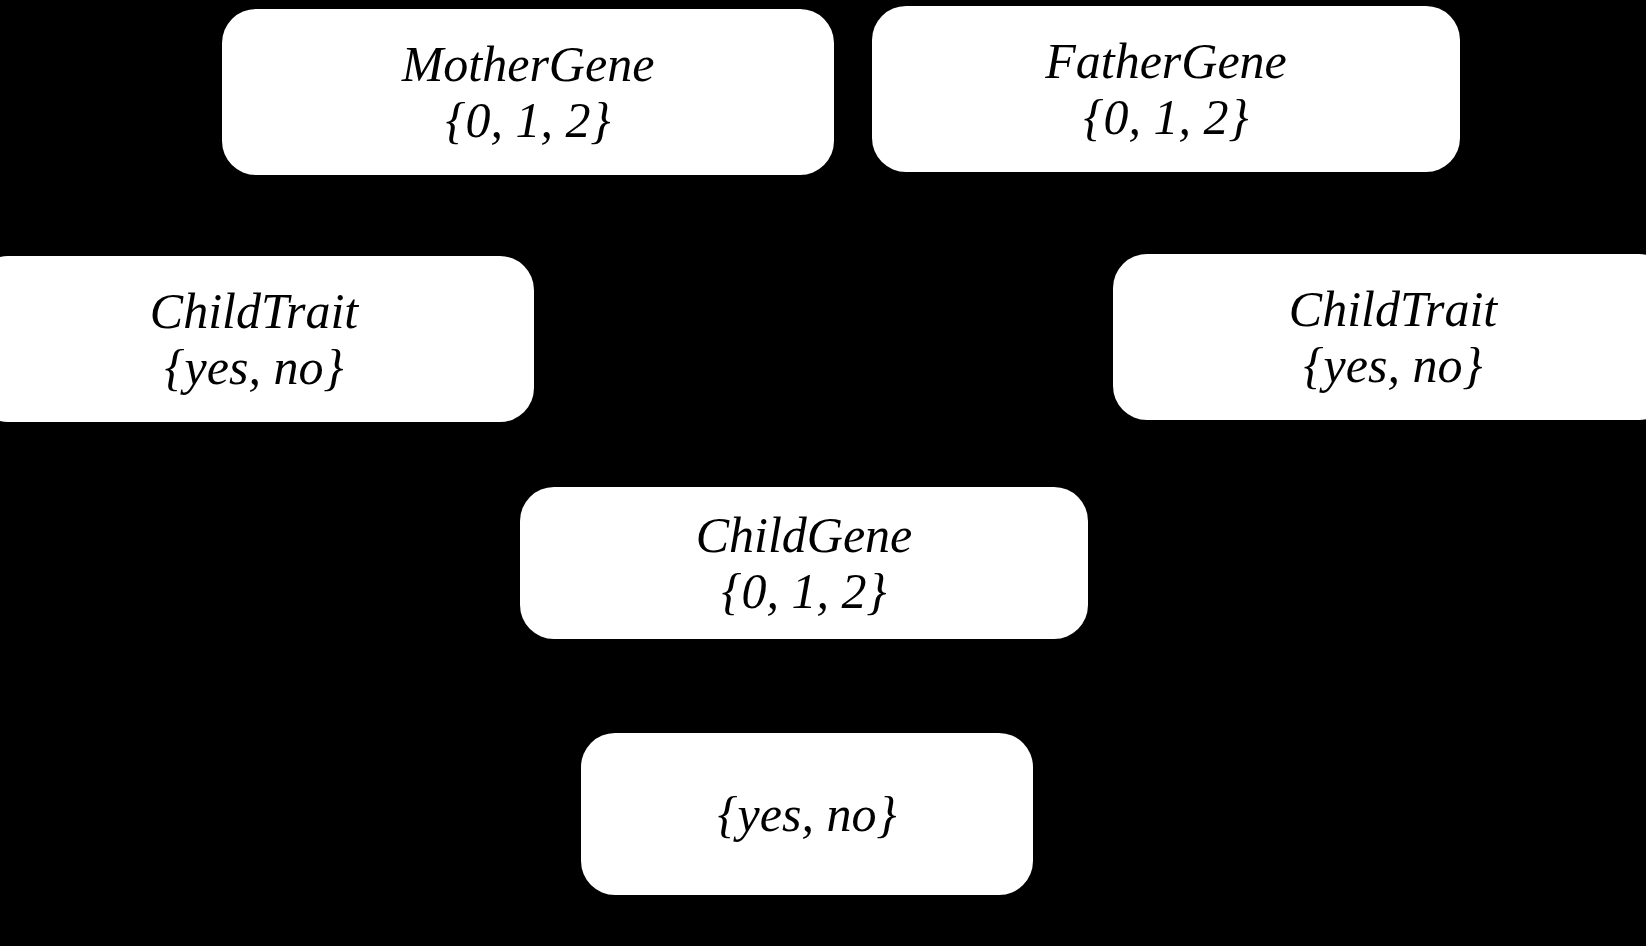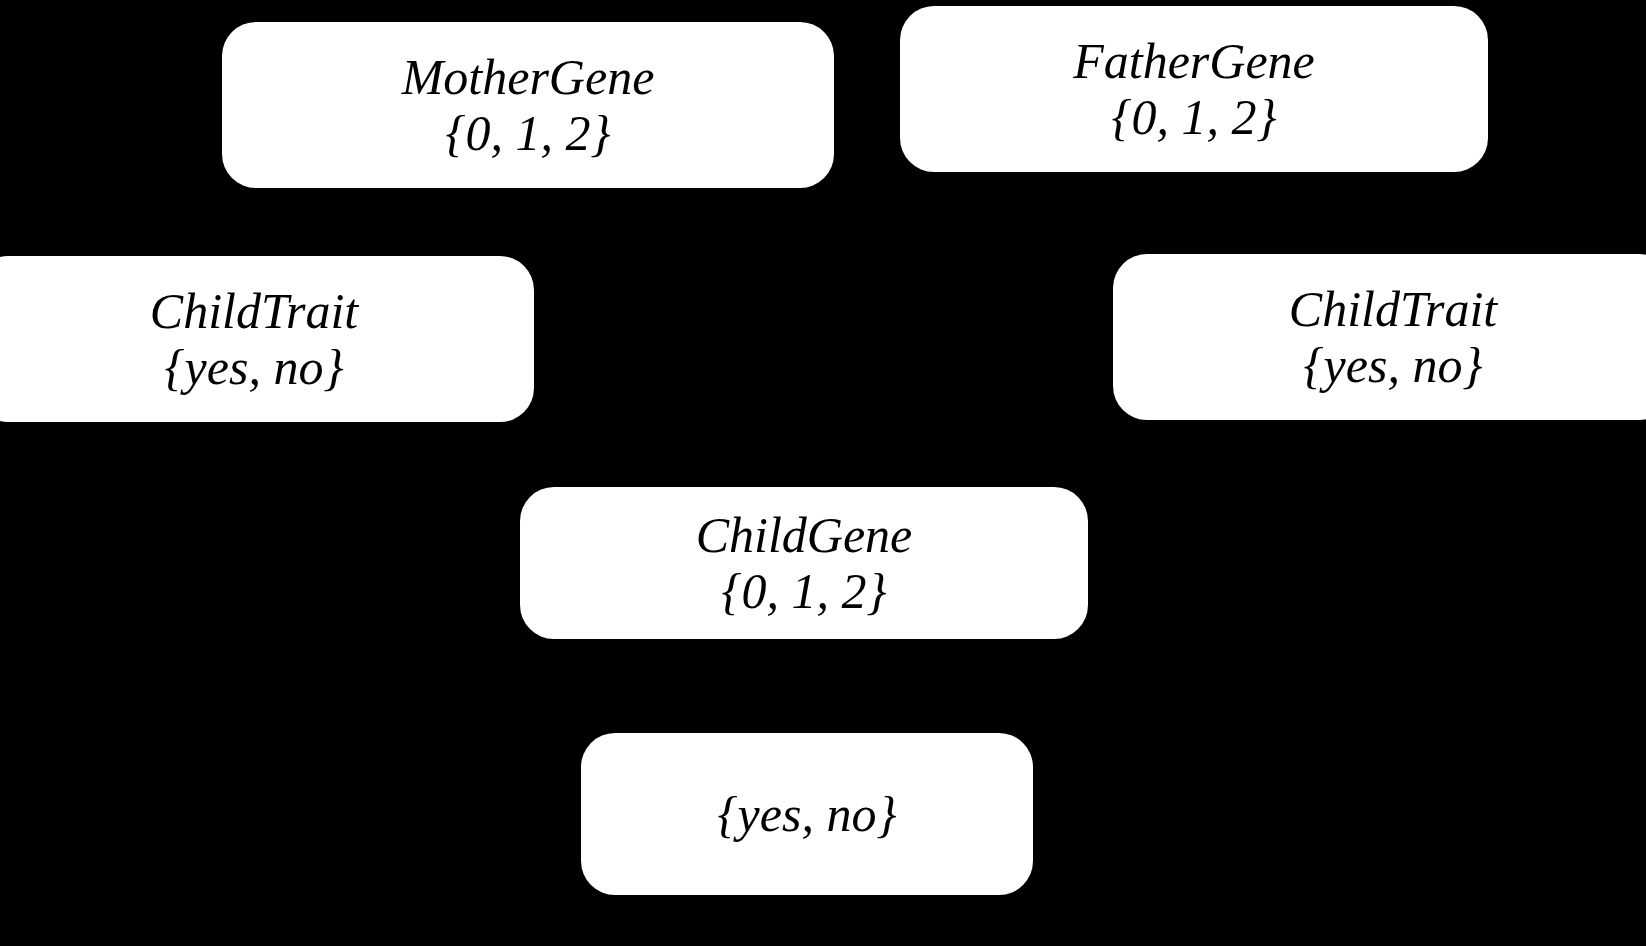--- a/index.html
+++ b/index.html
@@ -35,22 +35,22 @@
     display: block;
     white-space: nowrap;
   }
   .node-domain {
     display: block;
     white-space: nowrap;
     font-family: Liberation Serif, serif;
   }
 
   
-  #node-mother-gene  { left: 222px;  top: 22px;   width: 612px; height: 166px; font-size: 50px; }
-  #node-father-gene  { left: 872px;  top: 6px;   width: 588px; height: 166px; font-size: 50px; margin-left: 28px; }
+  #node-mother-gene  { left: 222px;  top: 9px;   width: 612px; height: 166px; font-size: 50px; }
+  #node-father-gene  { left: 872px;  top: 6px;   width: 588px; height: 166px; font-size: 50px; }
   #node-mother-trait { left: -26px;  top: 256px; width: 560px; height: 166px; font-size: 50px; border-radius: 34px; }
   #node-father-trait { left: 1113px; top: 254px; width: 560px; height: 166px; font-size: 50px; }
   #node-child-gene   { left: 520px;  top: 487px; width: 568px; height: 152px; font-size: 50px; }
   #node-child-trait  { left: 581px;  top: 733px; width: 452px; height: 162px; font-size: 50px; }
 </style>
 </head>
 <body>
 
 <div id="canvas">
 

